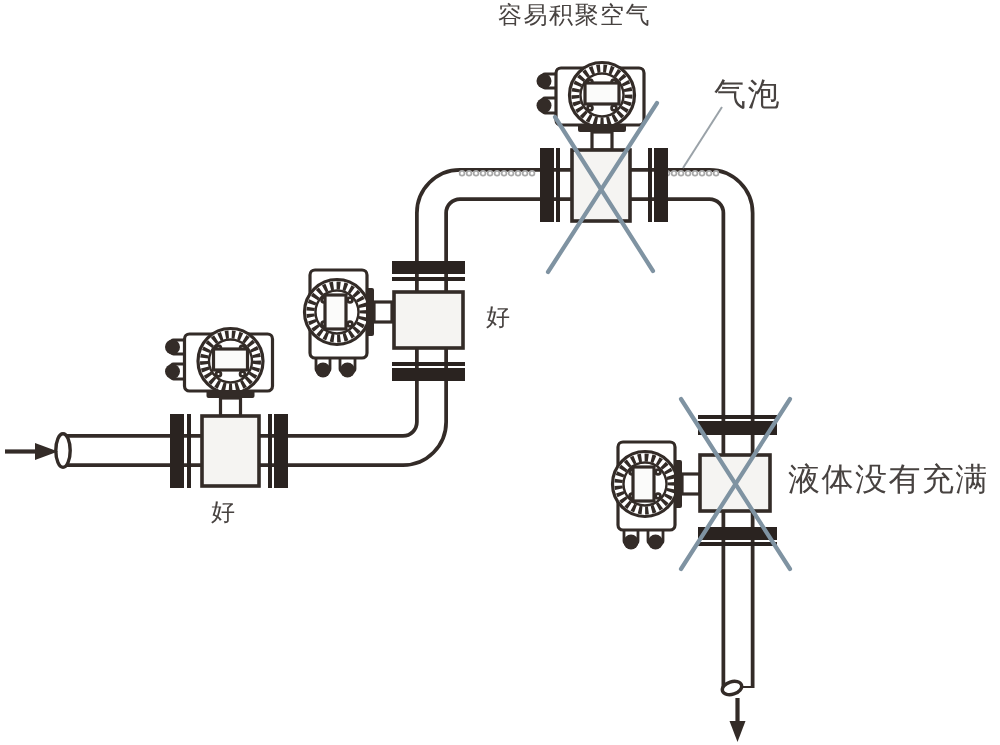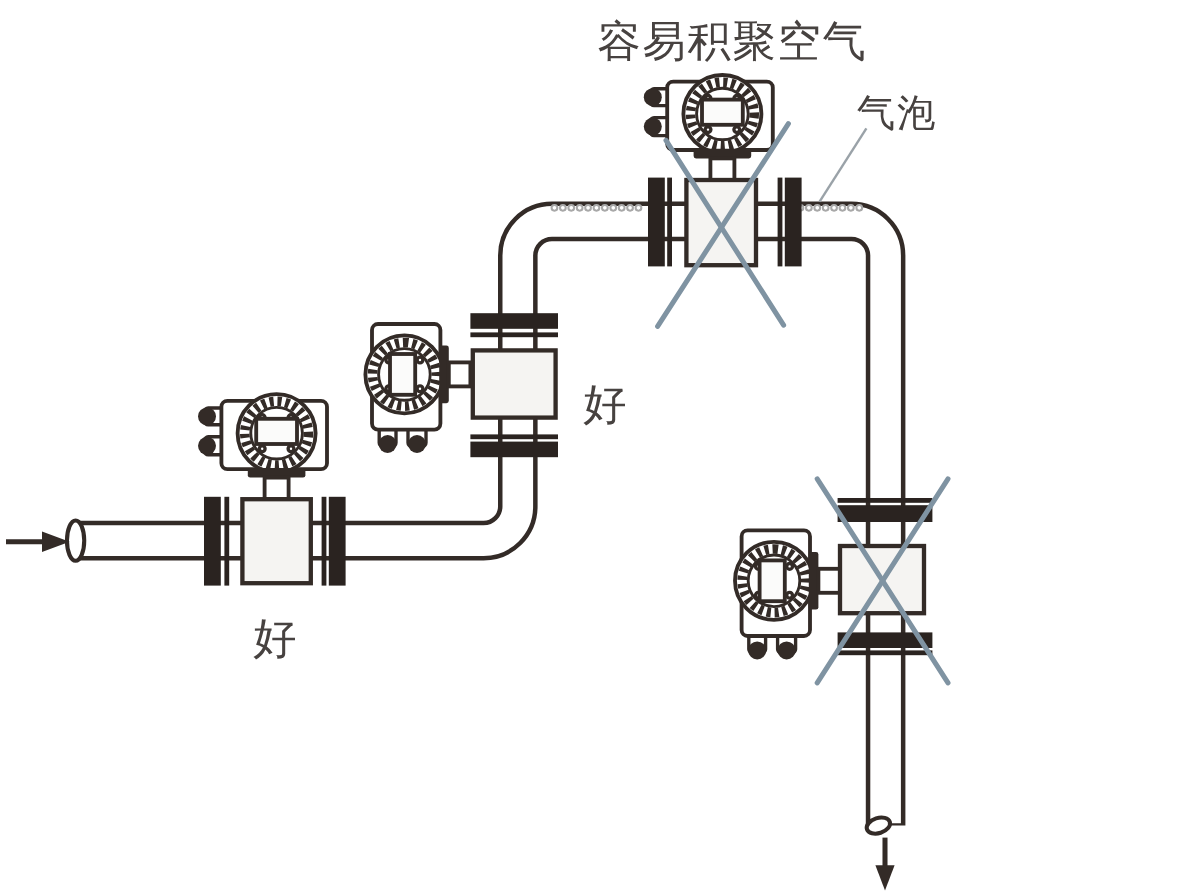--- a/index.html
+++ b/index.html
@@ -7,21 +7,21 @@
     --cross-mark:#7f93a2; --bubble:#a8a8a8; --leader-line:#9aa2a8;
     --label-text:#474240; --background:#ffffff;
   }
   html,body{margin:0;padding:0;}
   body{width:1000px;height:745px;background:var(--background);
        font-family:"Liberation Sans", sans-serif; overflow:hidden;}
   #stage{position:relative;width:1000px;height:745px;background:var(--background);}
   #stage svg{position:absolute;left:0;top:0;}
   .lbl{position:absolute;color:var(--label-text);white-space:nowrap;
        line-height:1.05;letter-spacing:1.5px;font-weight:500;}
-  .lbl-big{font-size:36px;margin-top:14px;}
+  .lbl-big{font-size:24px;}
   .lbl-med{font-size:32px;}
 
   
   .pipe-outer{stroke:var(--pipe-line);stroke-width:33;fill:none;}
   .pipe-inner{stroke:#fff;stroke-width:25.5;fill:none;}
   .openend{fill:#fff;stroke:var(--pipe-line);stroke-width:3.4;}
   .mbody{fill:var(--meter-fill);stroke:var(--pipe-line);stroke-width:3.6;}
   .flange{fill:var(--flange-fill);}
   .xmark{stroke:var(--cross-mark);stroke-width:4.2;stroke-linecap:round;fill:none;}
   .bub-o{stroke:var(--bubble);stroke-width:6.4;stroke-dasharray:0.1 6.9;stroke-linecap:round;fill:none;}
@@ -134,13 +134,14 @@
   </svg>
 
   <div class="lbl lbl-big" style="left:498px;top:2px;">容易积聚空气</div>
 
   <div class="lbl lbl-med" style="left:714px;top:78px;">气泡</div>
 
   <div class="lbl lbl-big" style="left:486px;top:304px;">好</div>
 
   <div class="lbl lbl-big" style="left:211px;top:499px;">好</div>
 
+  <div class="lbl lbl-med" style="left:788px;top:463px;">液体没有充满</div>
 </div>
 
 </body></html>

